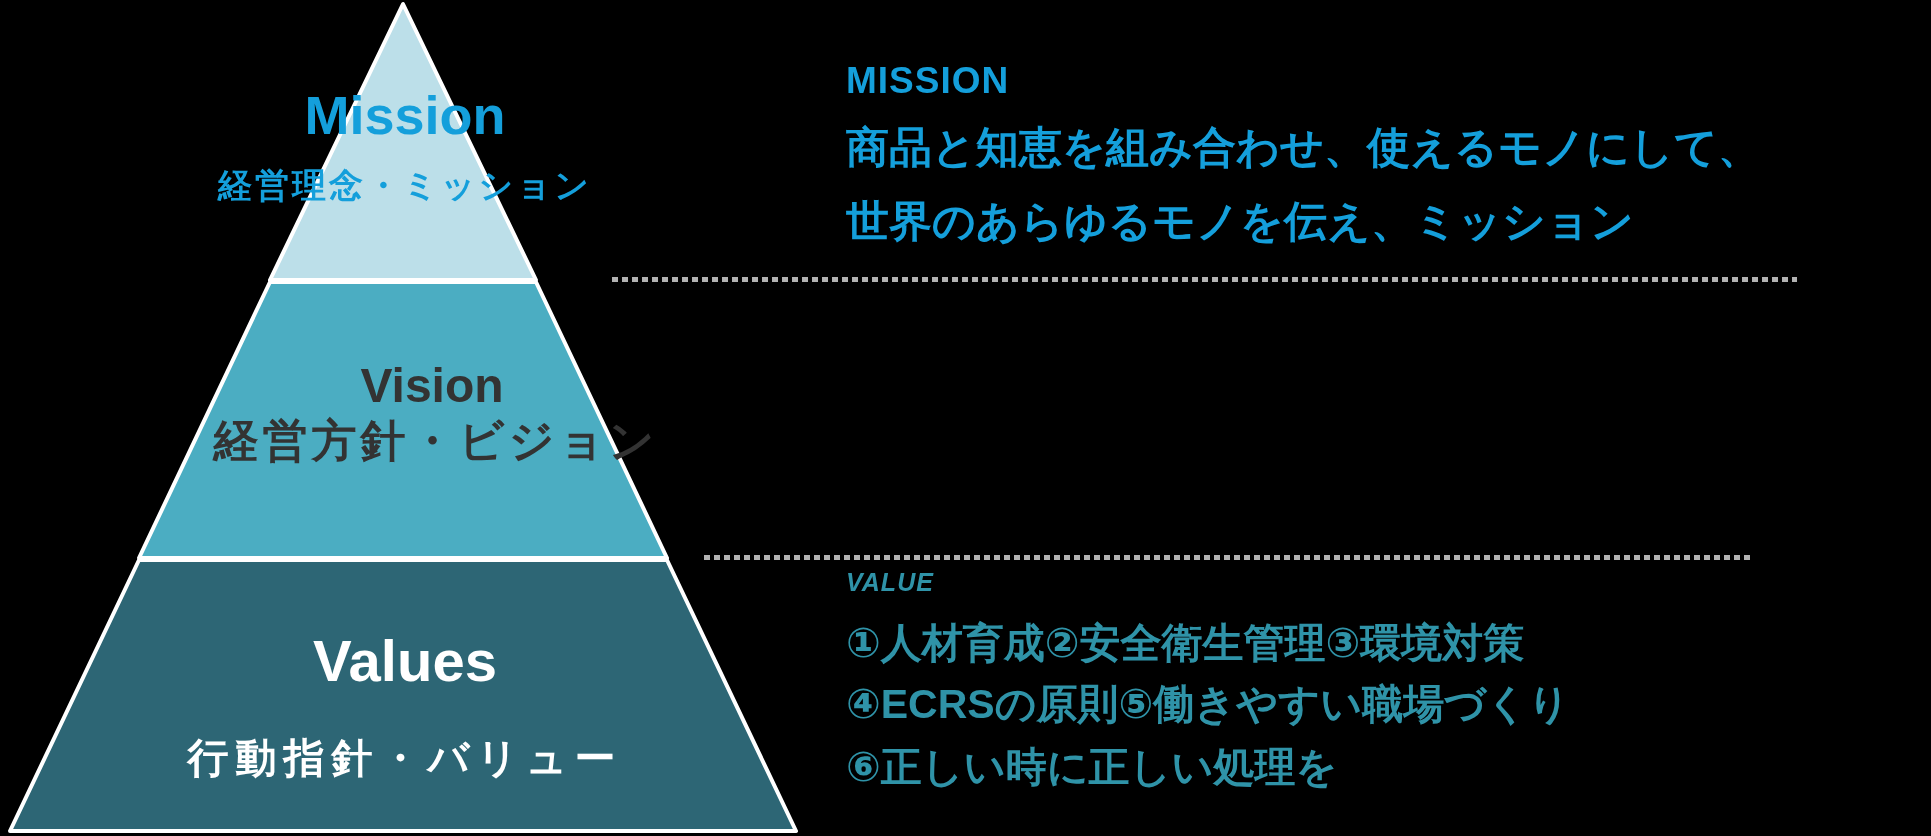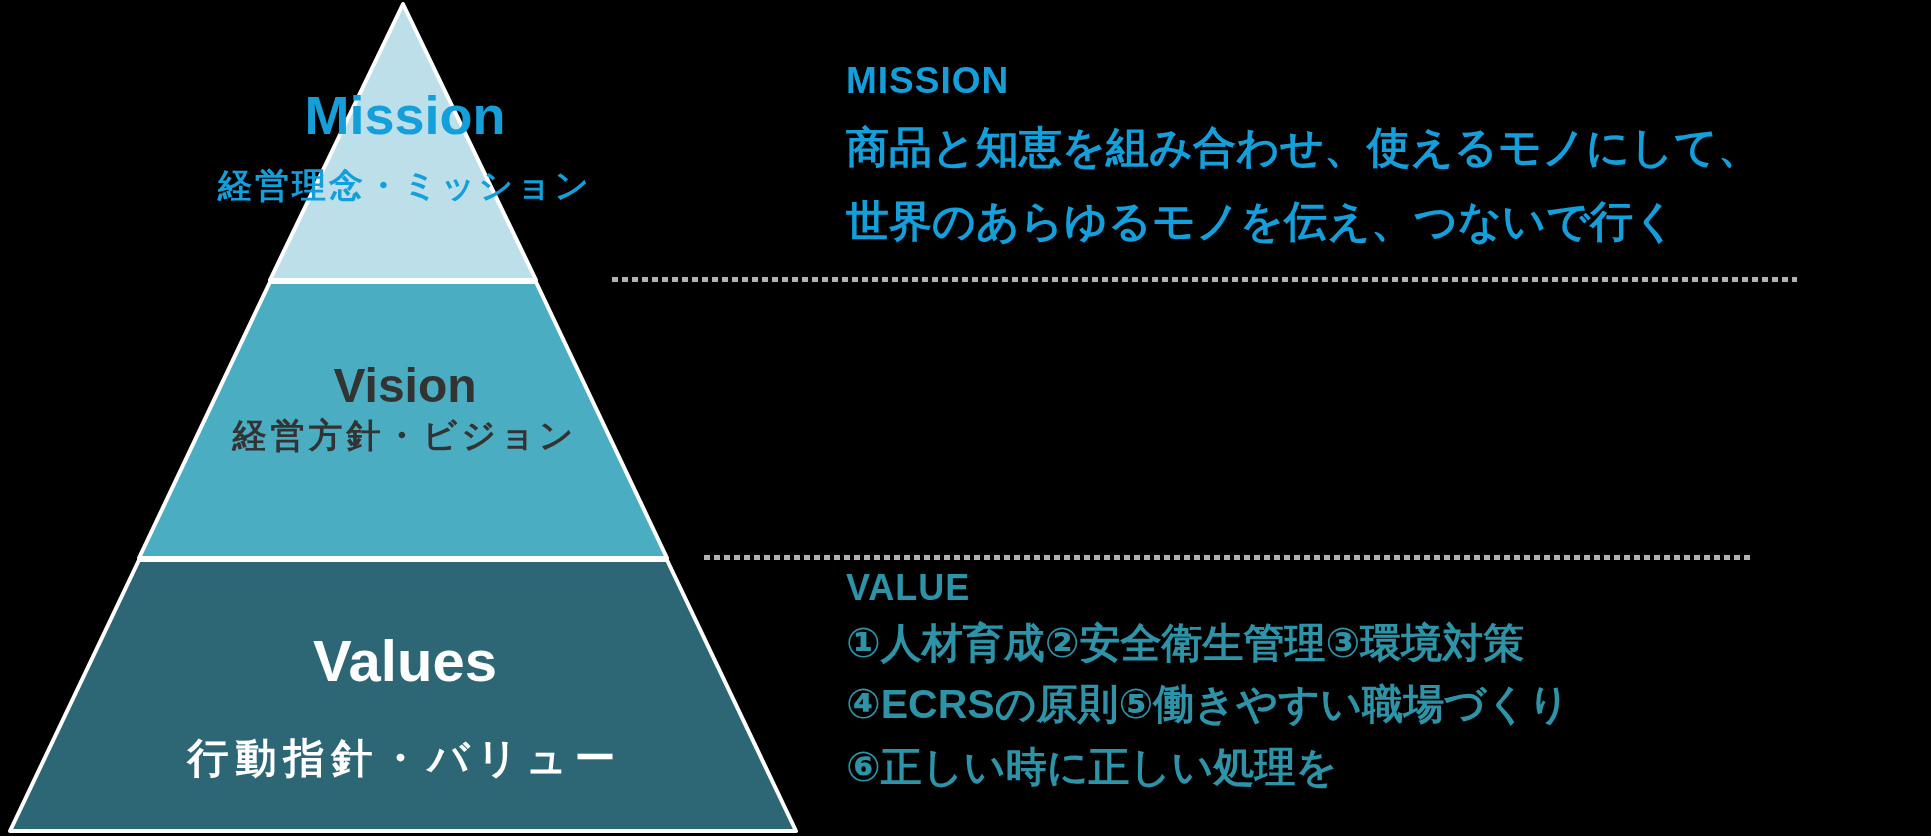--- a/index.html
+++ b/index.html
@@ -10,30 +10,30 @@
     position:relative;overflow:hidden;
   }
   .stage{position:absolute;left:0;top:0;width:1931px;height:684px;background:var(--bg,#000);}
   .pyramid-svg{position:absolute;left:0;top:0;}
   .pyr-label{
     position:absolute;left:0;width:810px;text-align:center;
     font-weight:bold;line-height:1;white-space:nowrap;
   }
   .mission-en{top:88px;font-size:54px;color:var(--mission-blue);}
   .mission-ja{top:168px;font-size:34px;color:var(--mission-blue);letter-spacing:3px;}
-  .vision-en{top:362px;font-size:48px;color:var(--vision-text);}
-  .vision-ja{top:418px;font-size:34px;color:var(--vision-text);letter-spacing:4px;}
+  .vision-en{top:362px;font-size:48px;color:var(--vision-text);padding-left:27px;}
+  .vision-ja{top:418px;font-size:45px;color:var(--vision-text);letter-spacing:4px;padding-left:31px;}
   .values-en{top:626px;font-size:58px;color:var(--values-text);margin-top:6px;}
   .values-ja{top:738px;font-size:41px;color:var(--values-text);letter-spacing:7px;}
 
   .side-text{position:absolute;left:846px;font-weight:bold;line-height:1;white-space:nowrap;}
   .mission-head{top:62px;font-size:37px;color:var(--mission-blue);letter-spacing:1px;}
   .mission-line1{top:126px;font-size:43px;color:var(--mission-blue);}
   .mission-line2{top:200px;font-size:43px;color:var(--mission-blue);}
-  .value-head{top:570px;font-size:36px;color:var(--value-teal);letter-spacing:1px;}
+  .value-head{top:570px;font-size:25px;color:var(--value-teal);letter-spacing:1px;font-style:italic;}
   .value-line1{top:623px;font-size:41px;color:var(--value-teal);}
   .value-line2{top:684px;font-size:41px;color:var(--value-teal);}
   .value-line3{top:747px;font-size:41px;color:var(--value-teal);}
 
   .dotted{
     position:absolute;height:5px;
     background:repeating-linear-gradient(to right,var(--dot-gray) 0 6px,transparent 6px 10px);
   }
   .dotted-1{left:612px;top:277px;width:1185px;}
   .dotted-2{left:704px;top:555px;width:1046px;}
@@ -53,21 +53,21 @@
   <div class="pyr-label mission-ja">経営理念・ミッション</div>
 
   <div class="pyr-label vision-en">Vision</div>
   <div class="pyr-label vision-ja">経営方針・ビジョン</div>
 
   <div class="pyr-label values-en">Values</div>
   <div class="pyr-label values-ja">行動指針・バリュー</div>
 
   <div class="side-text mission-head">MISSION</div>
   <div class="side-text mission-line1">商品と知恵を組み合わせ、使えるモノにして、</div>
-  <div class="side-text mission-line2">世界のあらゆるモノを伝え、つないで行く</div>
+  <div class="side-text mission-line2">世界のあらゆるモノを伝え、ミッション</div>
 
   <div class="dotted dotted-1"></div>
   <div class="dotted dotted-2"></div>
 
   <div class="side-text value-head">VALUE</div>
   <div class="side-text value-line1">①人材育成②安全衛生管理③環境対策</div>
   <div class="side-text value-line2">④ECRSの原則⑤働きやすい職場づくり</div>
   <div class="side-text value-line3">⑥正しい時に正しい処理を</div>
 
 </div>

